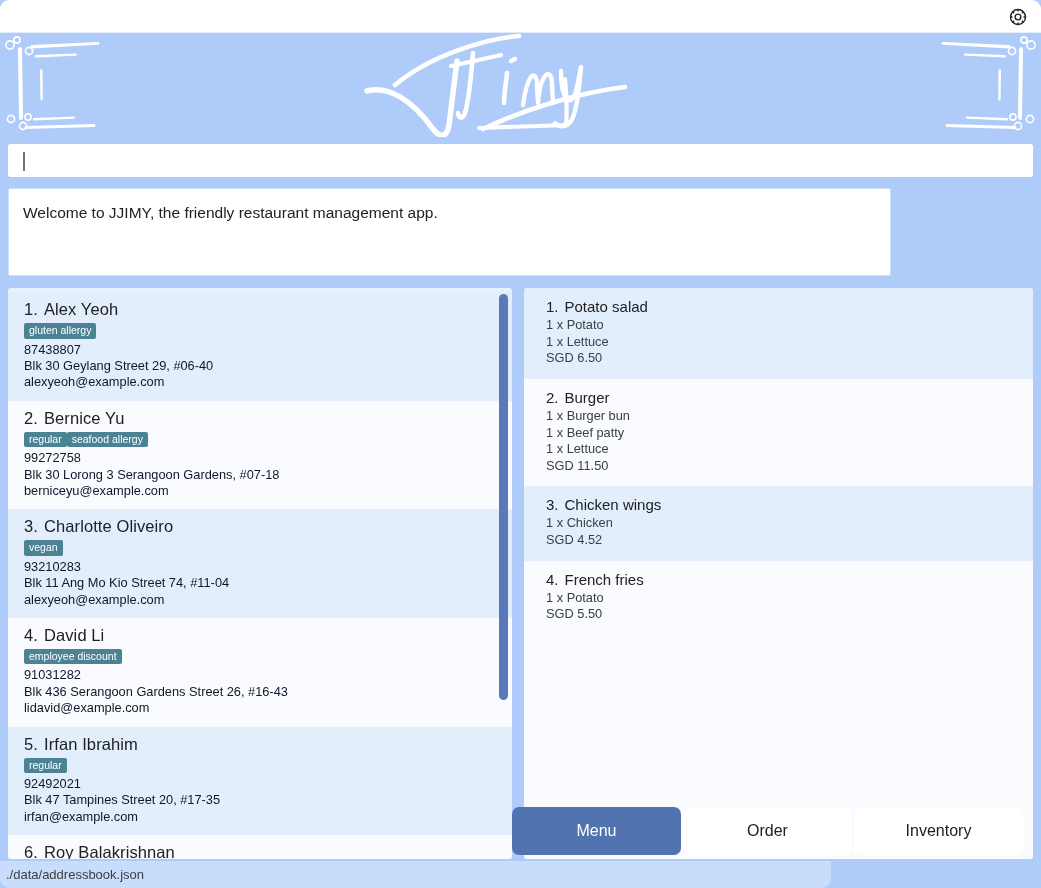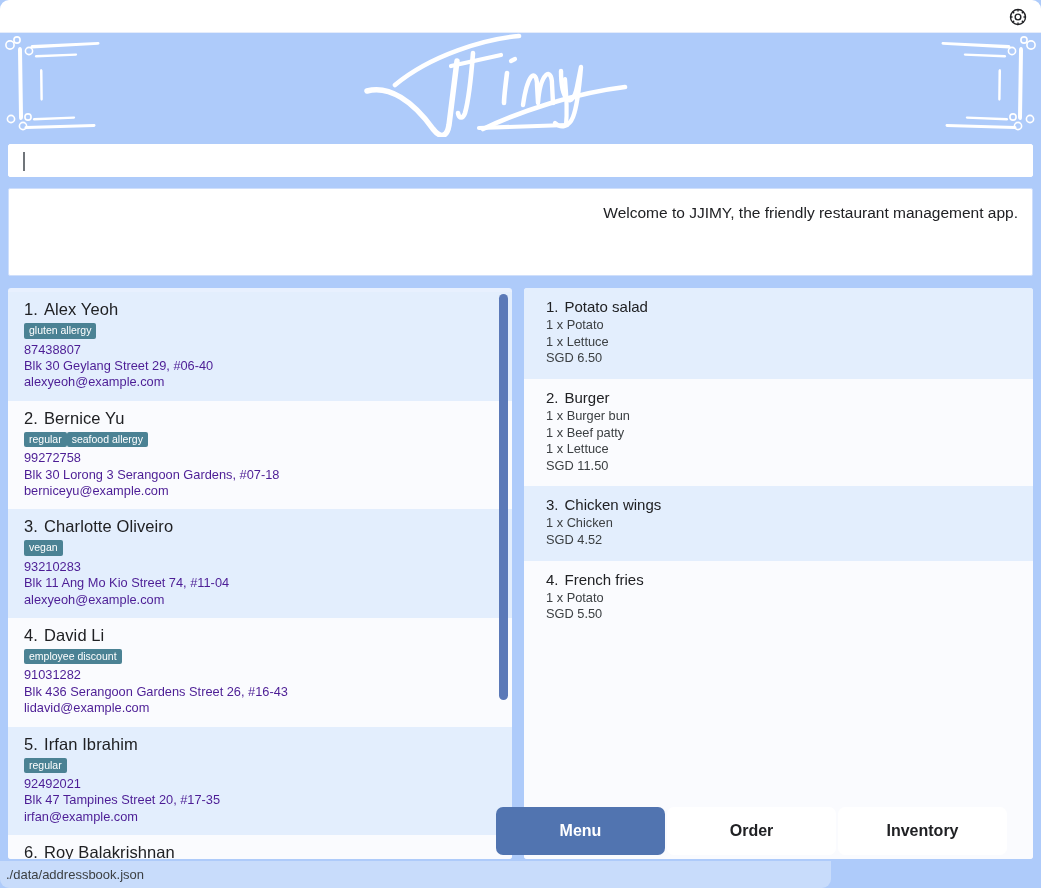--- a/index.html
+++ b/index.html
@@ -81,27 +81,26 @@
     position: absolute;
     left: 14px; top: 7px;
     width: 2px; height: 19px;
     background: #70757a;
   }
 
   
   .result-box {
     position: absolute;
     left: 8px; top: 188px;
-    width: 1025px; height: 88px;
+    width: 883px; height: 88px;
     background: #ffffff;
     border: 1px solid #cfdffb;
     border-radius: 2px;
     padding: 14px 14px 10px 14px;
     overflow: auto;
-    text-align: right;
   }
   .result-text {
     font-size: 15.5px;
     color: #202124;
     line-height: 1.35;
     white-space: pre-wrap;
   }
 
   
   .panels {
@@ -154,21 +153,21 @@
     display: inline-block;
     background: #4b8294;
     color: #ffffff;
     font-size: 10.5px;
     padding: 2px 5px 3px 5px;
     border-radius: 2px;
     vertical-align: middle;
   }
   .contact-line {
     font-size: 12.8px;
-    color: #4c1d95;
+    color: #0f172a;
     line-height: 1.28;
   }
 
   
   .menu-item {
     padding: 10px 0 12px 22px;
     background: #e3eefd;
   }
   .menu-item:nth-child(even) { background: #fafbfe; }
   .menu-name {
@@ -196,25 +195,24 @@
     position: absolute;
     left: 0; top: 0;
     width: 9px; height: 406px;
     background: #5b79b8;
     border-radius: 5px;
   }
 
   
   .tabs {
     position: absolute;
-    left: 496px; top: 807px;
+    left: 512px; top: 807px;
     width: 511px; height: 48px;
     display: flex;
     gap: 2px;
-    font-weight: bold;
   }
   .tab {
     flex: 1 1 0;
     height: 48px;
     display: flex; align-items: center; justify-content: center;
     background: #ffffff;
     color: #202124;
     font-size: 16px;
     border-radius: 7px;
     cursor: pointer;

